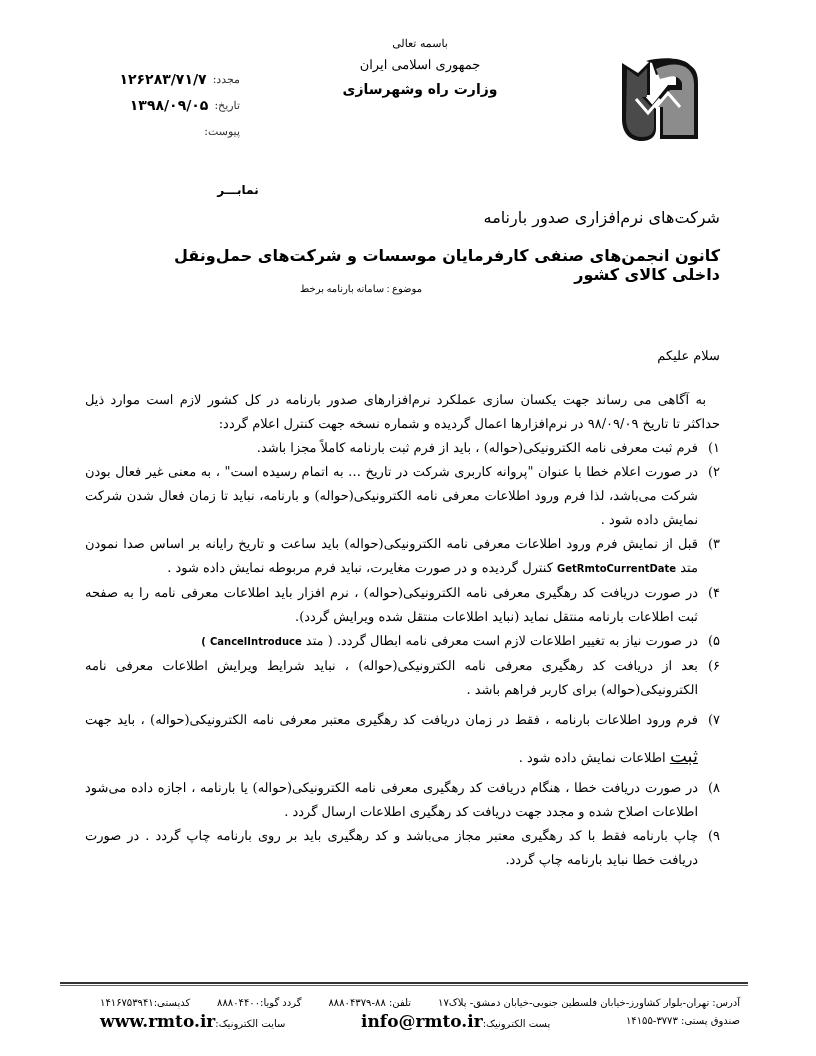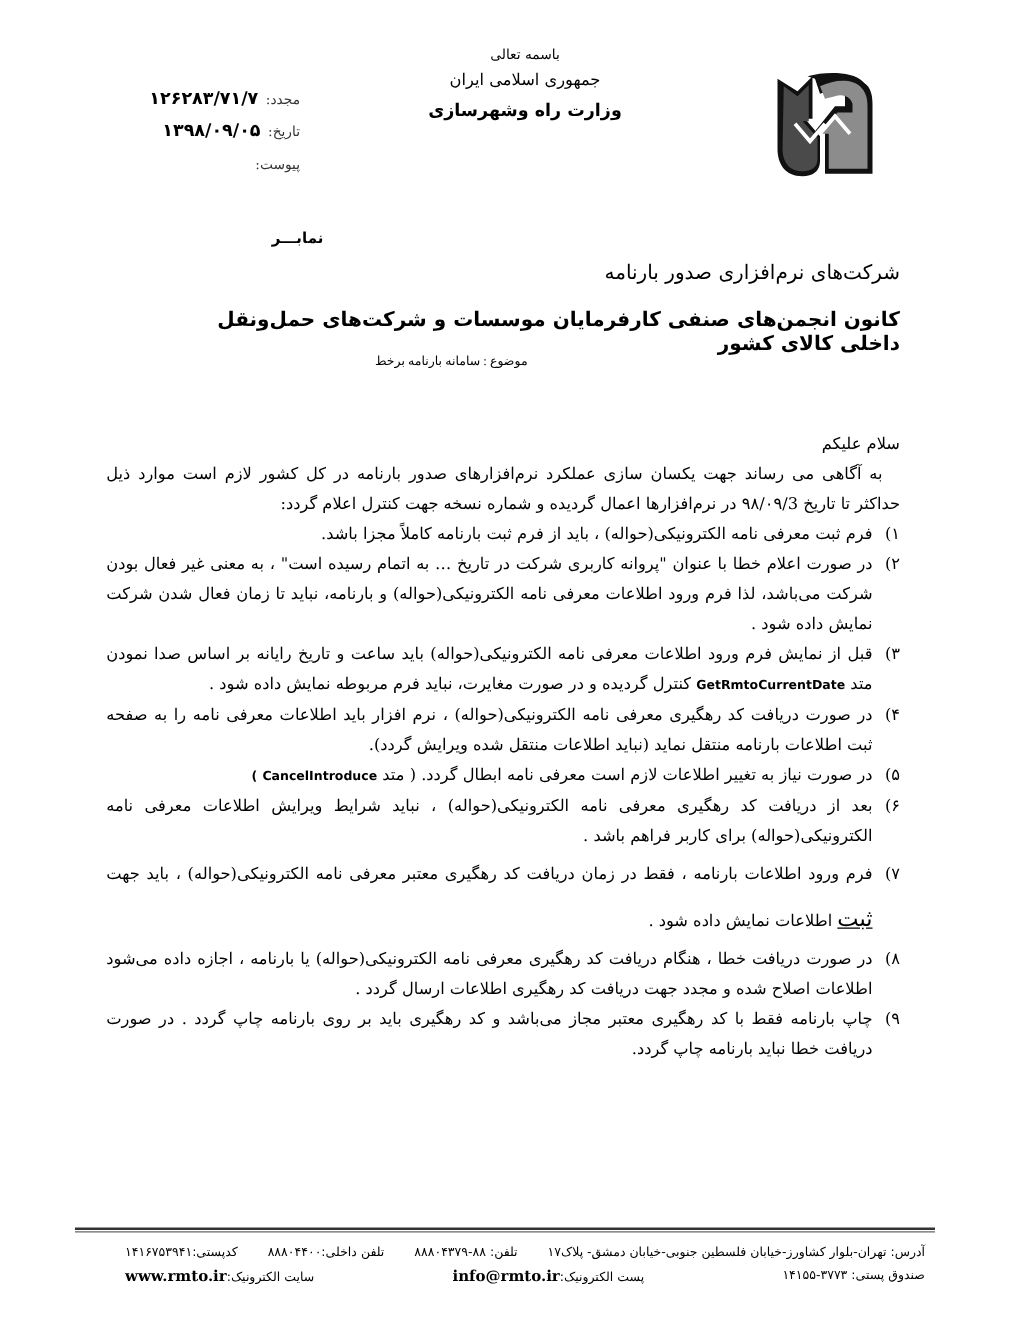--- a/index.html
+++ b/index.html
@@ -23,33 +23,33 @@
 
   
   .logo { left:616px; top:55px; width:84px; height:88px; }
 
   .fax { left:180px; width:60px; top:183px; font-size:12px; font-weight:bold; font-family:"DejaVu Sans", sans-serif; text-align:center;margin-left:28px;}
   .to1 { left:300px; width:420px; top:208px; font-size:16px; font-weight:normal; font-family:"DejaVu Sans", sans-serif; text-align:right; }
   .to2 { left:150px; width:570px; top:246px; font-size:16px; font-weight:bold; font-family:"DejaVu Sans", sans-serif; text-align:right; }
   .subj { left:300px; width:420px; top:283px; font-size:10px; font-family:Liberation Serif, serif; text-align:left; }
 
   .body-text { left:85px; width:635px; top:344px; font-size:13px; line-height:24px; text-align:justify; }
-  .greet { margin-bottom:0; }
+  .greet { margin-bottom:20px; }
   .para { text-indent:14px; }
   ol.items { list-style:none; margin:0; padding:0; }
   ol.items li { position:relative; padding-right:22px; margin:0; }
   ol.items li .num { position:absolute; right:0; top:0; }
   .code { font-family:"DejaVu Sans", sans-serif; font-weight:bold; font-size:10px; }
   .big-sabt { font-size:18px; text-decoration:underline; }
   .lh36 { line-height:36px; }
 
   .footer-line { left:60px; width:688px; top:982px; height:4px; border-top:2px solid #333; border-bottom:1px solid #666; box-sizing:border-box; }
   .footer { left:100px; width:640px; top:994px; font-size:10px; line-height:18px; font-family:"DejaVu Sans", sans-serif; }
   .footer .r1, .footer .r2 { display:flex; flex-direction:row; justify-content:space-between; white-space:nowrap; }
-  .footer .latin { font-family:"DejaVu Serif", serif; font-weight:bold; font-size:12px; }
+  .footer .latin { font-family:"DejaVu Serif", serif; font-weight:bold; font-size:17px; }
 </style>
 </head>
 <body>
 
 <div class="abs hdr-center rtl">
   <div class="l1">باسمه تعالی</div>
   <div class="l2">جمهوری اسلامی ایران</div>
   <div class="l3">وزارت راه وشهرسازی</div>
 </div>
 
@@ -85,21 +85,21 @@
 
 <div class="abs fax rtl">نمابـــر</div>
 
 <div class="abs to1 rtl">شرکت‌های نرم‌افزاری صدور بارنامه</div>
 <div class="abs to2 rtl">کانون انجمن‌های صنفی کارفرمایان موسسات و شرکت‌های حمل‌ونقل داخلی کالای کشور</div>
 
 <div class="abs subj rtl">موضوع : سامانه بارنامه برخط</div>
 
 <div class="abs body-text rtl">
   <div class="greet">سلام علیکم</div>
-  <div class="para">به آگاهی می رساند جهت یکسان سازی عملکرد نرم‌افزارهای صدور بارنامه در کل کشور لازم است موارد ذیل حداکثر تا تاریخ ۹۸/۰۹/3 در نرم‌افزارها اعمال گردیده و شماره نسخه جهت کنترل اعلام گردد:</div>
+  <div class="para">به آگاهی می رساند جهت یکسان سازی عملکرد نرم‌افزارهای صدور بارنامه در کل کشور لازم است موارد ذیل حداکثر تا تاریخ ۹۸/۰۹/۰۹ در نرم‌افزارها اعمال گردیده و شماره نسخه جهت کنترل اعلام گردد:</div>
   <ol class="items">
     <li>
       <span class="num">۱)</span>
       <span>فرم ثبت معرفی نامه الکترونیکی(حواله) ، باید از فرم ثبت بارنامه کاملاً مجزا باشد.</span>
     </li>
     <li>
       <span class="num">۲)</span>
       <span>در صورت اعلام خطا با عنوان "پروانه کاربری شرکت در تاریخ … به اتمام رسیده است" ، به معنی غیر فعال بودن شرکت می‌باشد، لذا فرم ورود اطلاعات معرفی نامه الکترونیکی(حواله) و بارنامه، نباید تا زمان فعال شدن شرکت نمایش داده شود .</span>
     </li>
     <li>
@@ -137,21 +137,21 @@
       <span>چاپ بارنامه فقط با کد رهگیری معتبر مجاز می‌باشد و کد رهگیری باید بر روی بارنامه چاپ گردد . در صورت دریافت خطا نباید بارنامه چاپ گردد.</span>
     </li>
   </ol>
 </div>
 
 <div class="abs footer-line"></div>
 <div class="abs footer rtl">
   <div class="r1">
     <span>آدرس: تهران-بلوار کشاورز-خیابان فلسطین جنوبی-خیابان دمشق- پلاک۱۷</span>
     <span>تلفن: ۸۸-۸۸۸۰۴۳۷۹</span>
-    <span>تلفن داخلی:۸۸۸۰۴۴۰۰</span>
+    <span>گردد گویا:۸۸۸۰۴۴۰۰</span>
     <span>کدپستی:۱۴۱۶۷۵۳۹۴۱</span>
   </div>
   <div class="r2">
     <span>صندوق پستی: ۳۷۷۳-۱۴۱۵۵</span>
     <span>
       <span>پست الکترونیک:</span><span class="latin">info@rmto.ir</span>
     </span>
     <span>
       <span>سایت الکترونیک:</span><span class="latin">www.rmto.ir</span>
     </span>

